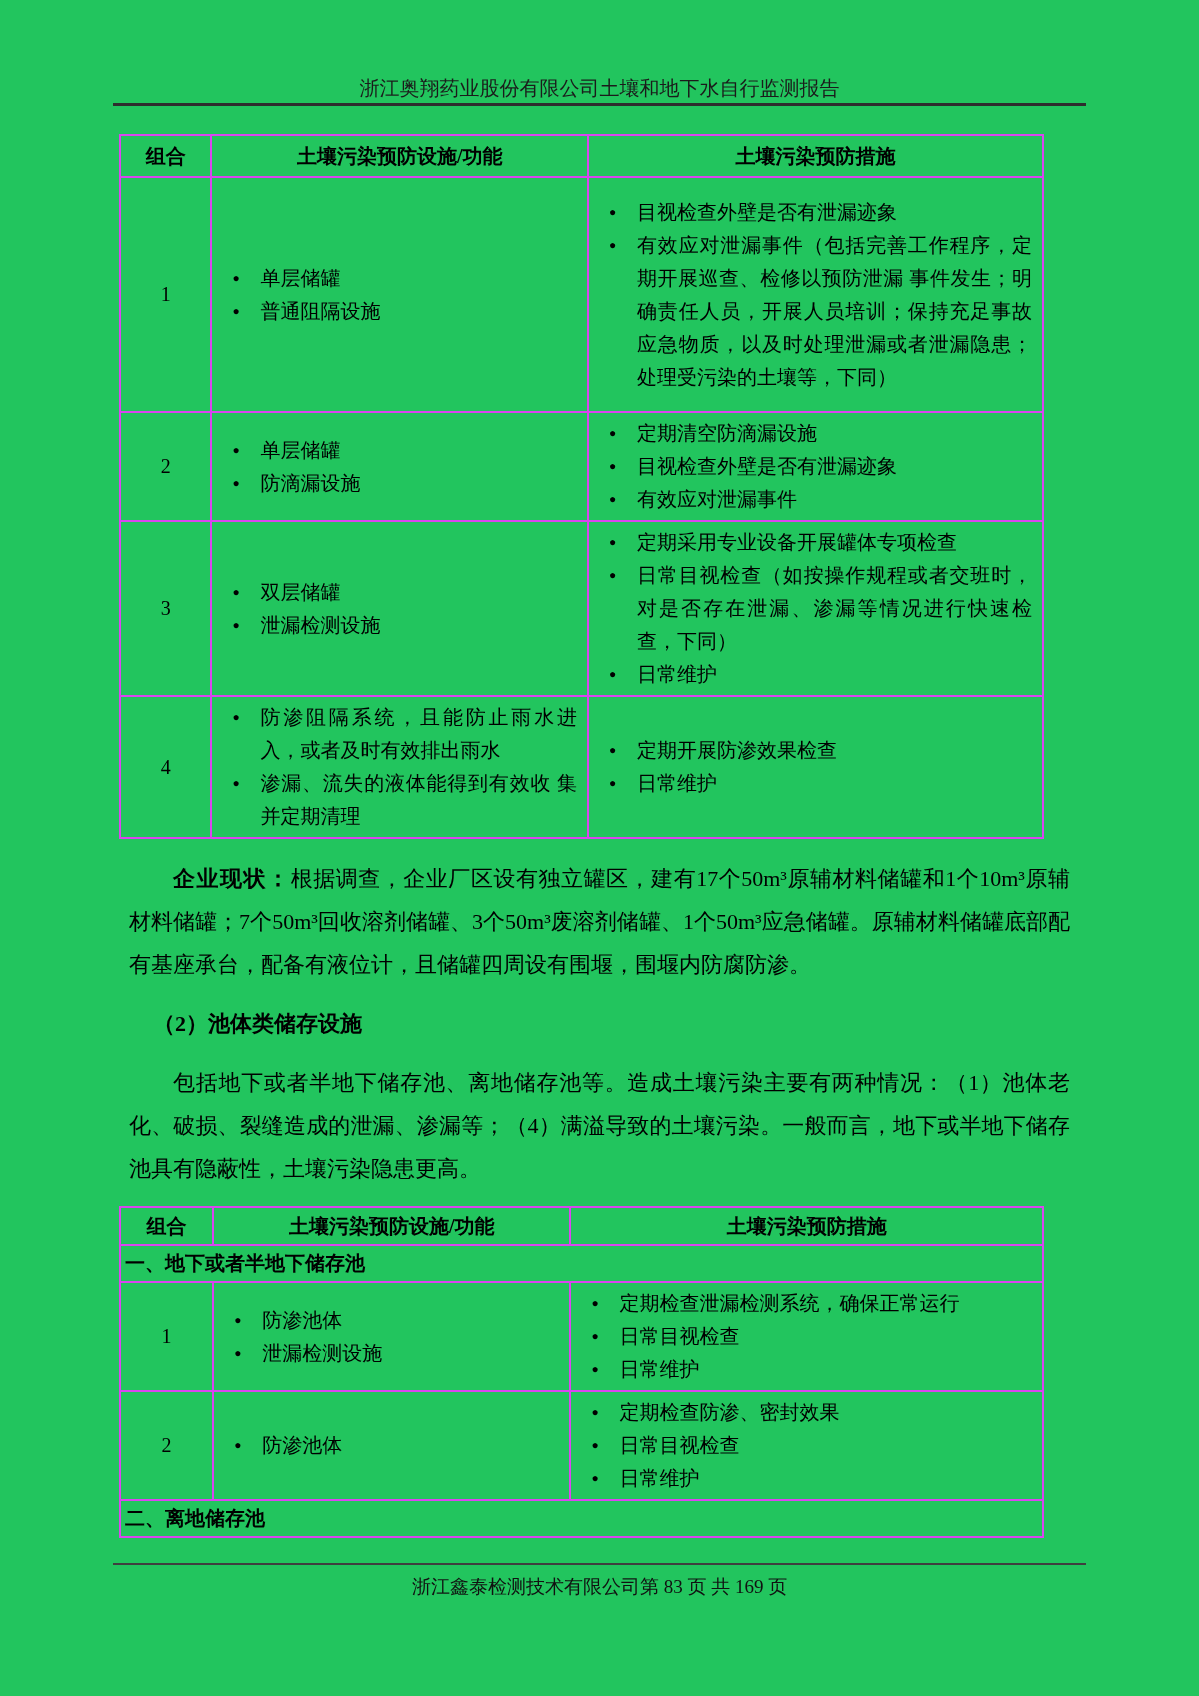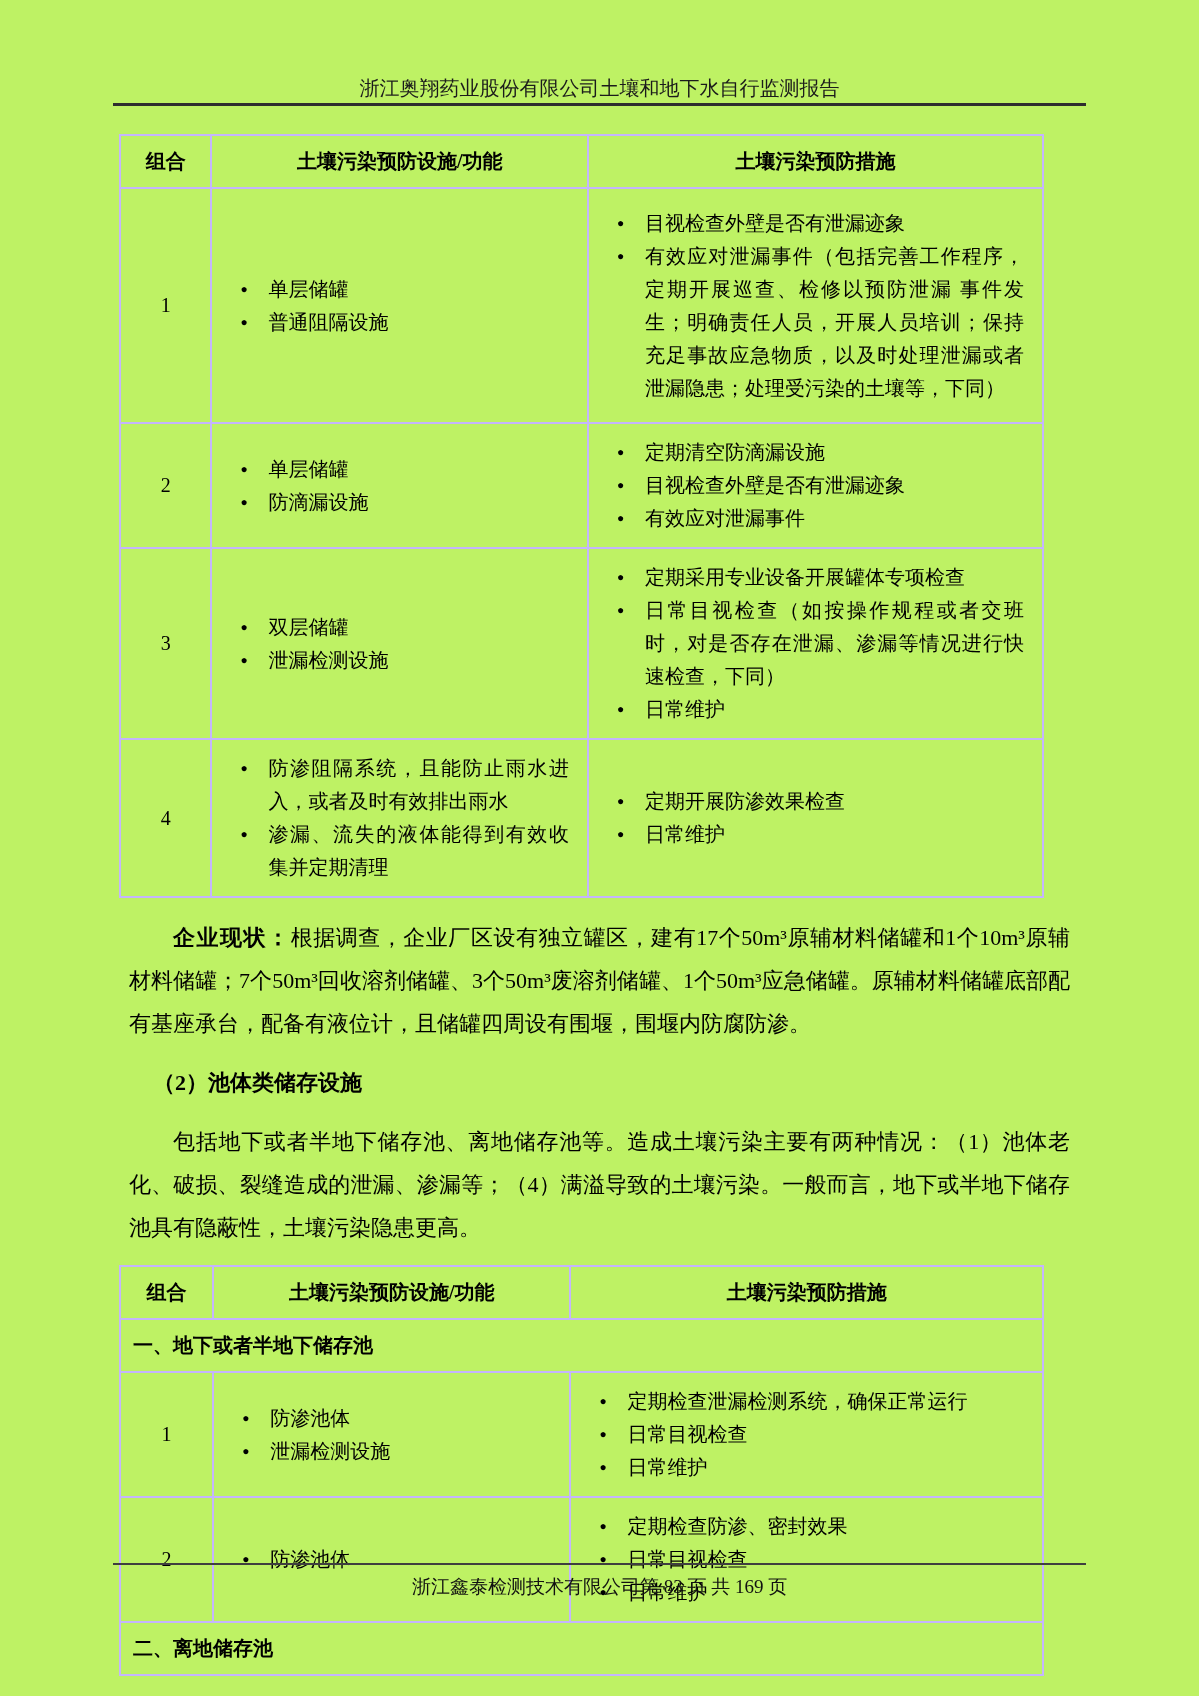--- a/index.html
+++ b/index.html
@@ -1,21 +1,21 @@
 <!DOCTYPE html>
 <html><head>
 <meta charset="utf-8">
 <style>
   * { box-sizing: border-box; }
   html, body { margin: 0; padding: 0; background: #ffffff; }
   .page {
     position: relative;
     width: 1199px;
     height: 1696px;
-    background: #bef264;
+    background: #22c55e;
     font-family: "Liberation Serif", "DejaVu Serif", serif;
     color: #000;
     overflow: hidden;
   }
   .content {
     position: absolute;
     left: 113px;
     top: 0;
     width: 973px;
   }
@@ -32,22 +32,22 @@
     margin-top: 3px;
   }
   
   table.doc-table {
     border-collapse: collapse;
     table-layout: fixed;
     width: 925px;
     margin-left: 6px;
   }
   table.doc-table th, table.doc-table td {
-    border: 2px solid #c4b5fd;
-    padding: 12px;
+    border: 2px solid #d946ef;
+    padding: 4px;
     font-size: 20px;
     vertical-align: middle;
   }
   table.doc-table th {
     font-weight: bold;
     height: 42px;
     text-align: center;
     font-size: 20px;
   }
   td.combo {

